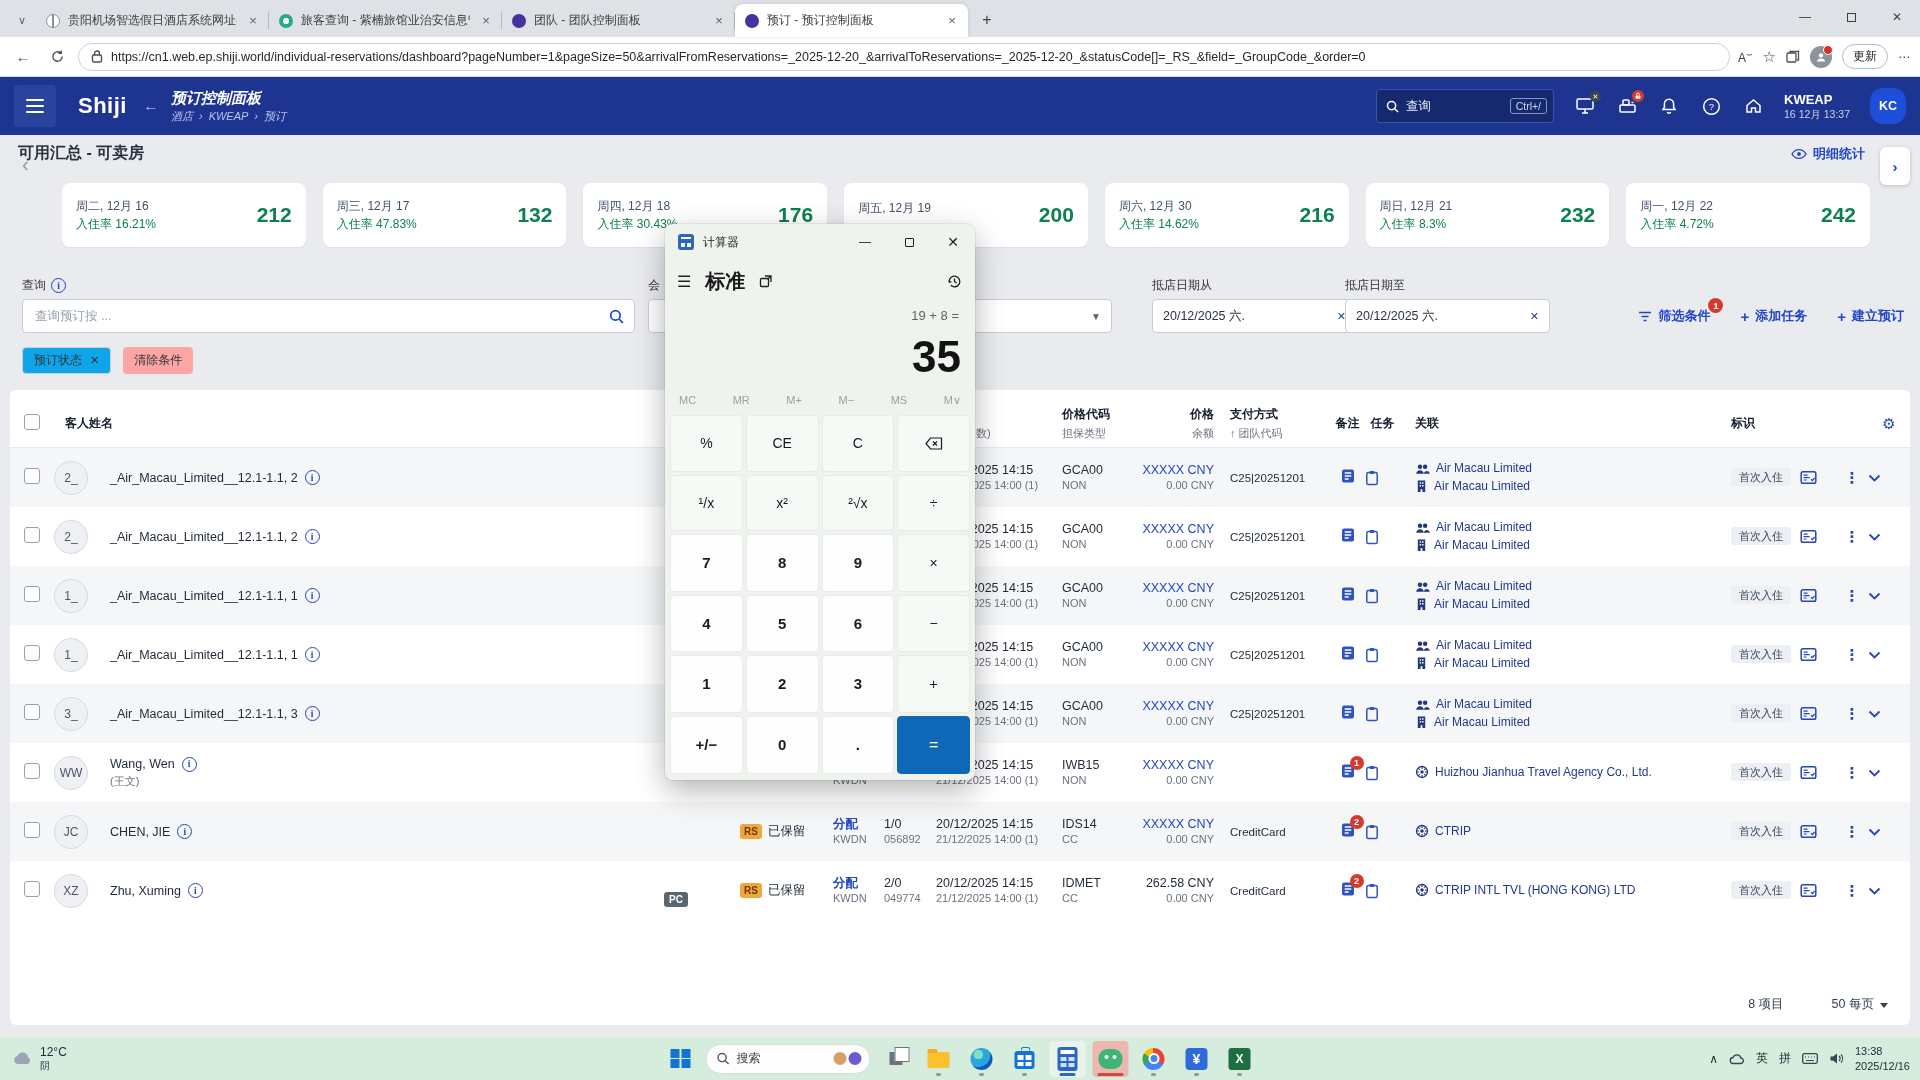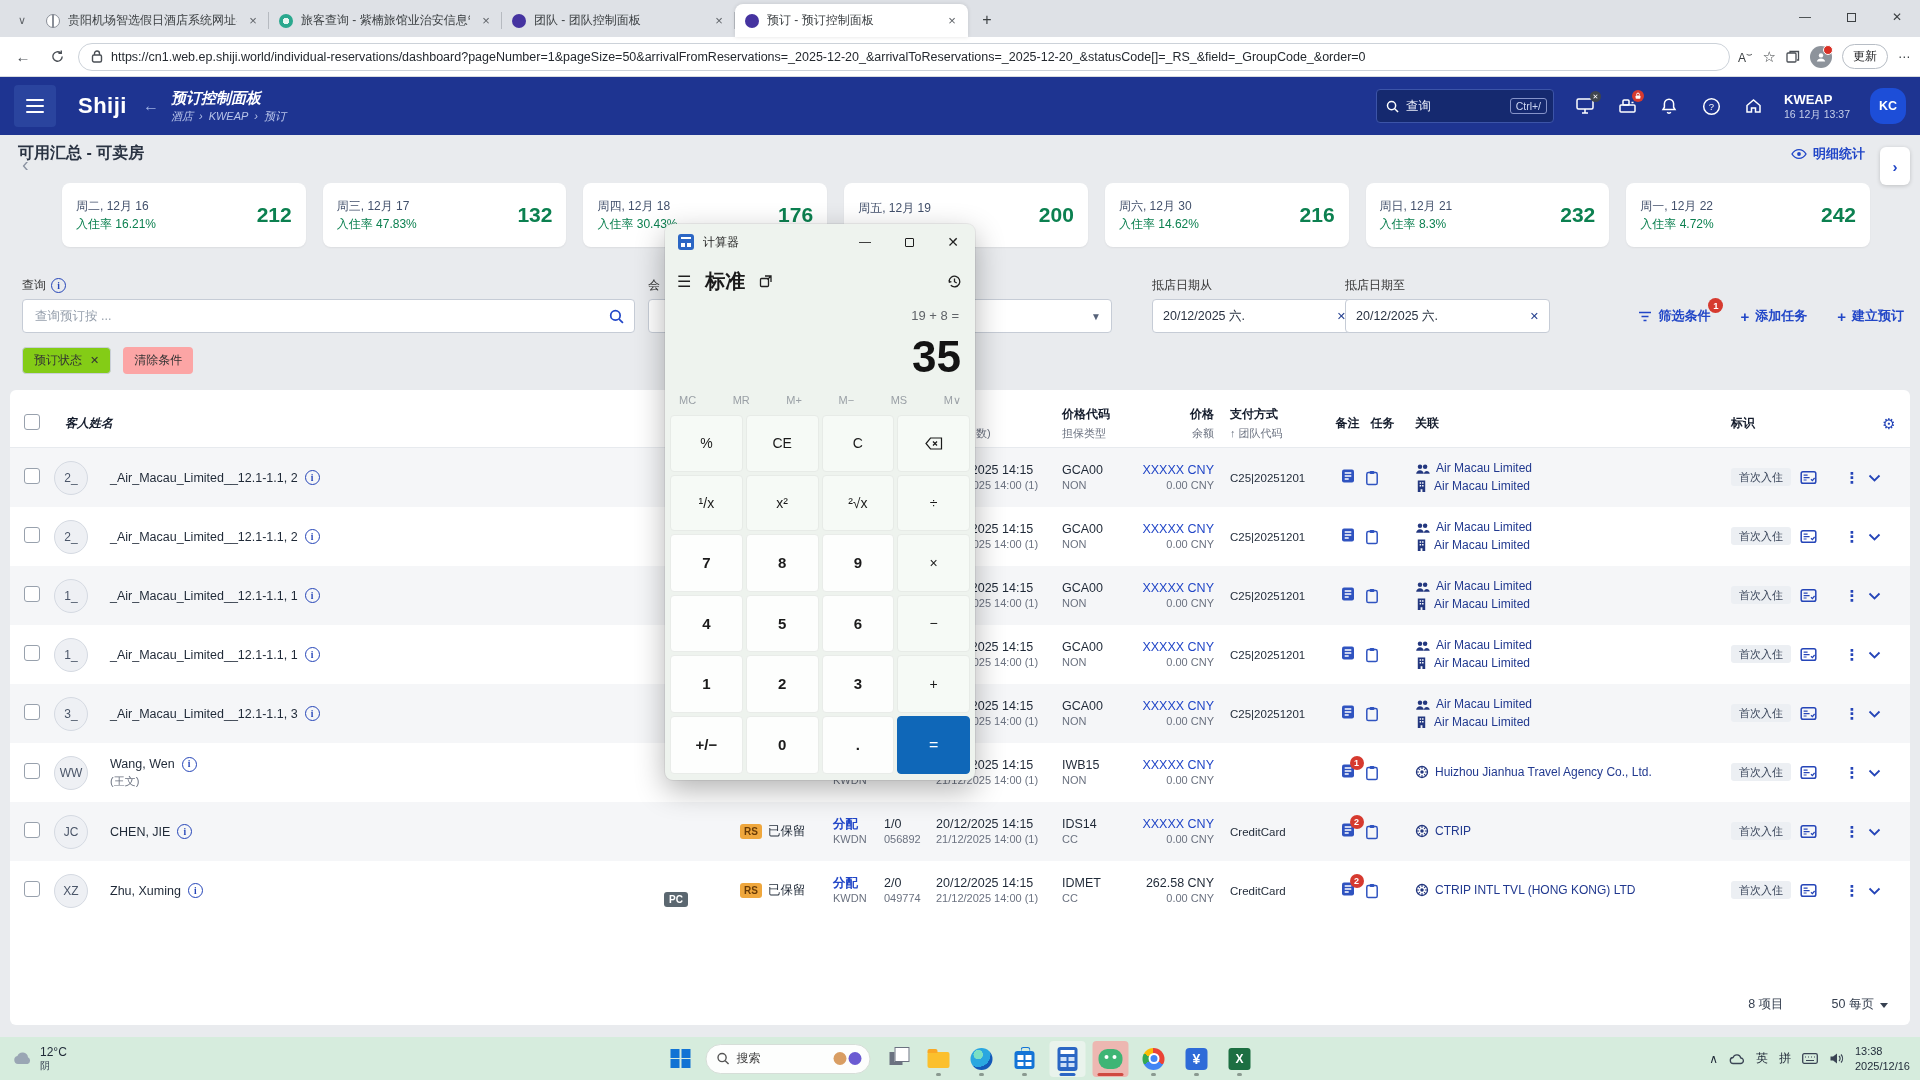--- a/index.html
+++ b/index.html
@@ -77,29 +77,29 @@
 .f-caret{margin-left:auto;color:#566279;font-size:10px;}
 .f-datefrom{position:absolute;left:1128px;width:205px;margin-left:24px;}
 .f-dateto{position:absolute;left:1345px;width:205px;}
 .f-x{margin-left:auto;color:#25408f;font-weight:700;font-size:11px;}
 .f-actions{position:absolute;right:16px;top:22px;display:flex;gap:30px;align-items:center;height:34px;}
 .f-act{display:flex;align-items:center;gap:6px;color:#2146c7;font-size:13px;font-weight:600;position:relative;}
 .nbadge{position:absolute;top:-9px;right:-13px;min-width:15px;height:15px;border-radius:8px;background:#d63a2f;color:#fff;font-size:9.5px;display:flex;align-items:center;justify-content:center;padding:0 3px;font-weight:700;}
 .plus{font-size:15px;font-weight:700;}
 .chips-row{position:absolute;top:212px;left:22px;display:flex;gap:12px;}
 .chip{height:27px;border-radius:4px;display:flex;align-items:center;gap:8px;padding:0 11px;font-size:12px;color:#333;}
-.chip-b{background:#84cc16;border:1px solid #c9cfd8;}
+.chip-b{background:#0ea5e9;border:1px solid #c9cfd8;}
 .chip-g{background:#fca5a5;}
 .chip .x{font-weight:700;font-size:11px;color:#333;}
 
 .table-card{position:absolute;top:255px;left:10px;right:10px;bottom:12px;background:#fff;border-radius:6px;padding-top:10px;}
 .t-grid{display:grid;grid-template-columns:44px 56px 230px 350px 130px 60px 52px 116px 87px 83px 112px 35px 35px 315px 85px 36px 32px 42px;align-items:center;}
 .t-head{height:48px;border-bottom:1px solid #e7eaee;font-size:12px;color:#141c2c;font-weight:700;}
 .t-head .sub{font-weight:400;color:#6b7280;font-size:11px;margin-top:3px;}
-.h-guest{grid-column:2/4;padding-left:11px;font-style:italic;}
+.h-guest{grid-column:2/4;padding-left:11px;}
 .h-dates{padding-left:44px;color:#6b7280;font-weight:400;font-size:11px;align-self:end;padding-bottom:6px;}
 .h-rate{padding-left:14px;}
 .h-price{text-align:right;padding-right:4px;}
 .h-pay{padding-left:12px;}
 .lnk-blue{color:#2146c7;font-weight:600;}
 .t-row{height:59px;font-size:12.5px;color:#1f2937;}
 .t-row.alt{background:#f5f6f8;}
 .cbx{width:16px;height:16px;border:1.5px solid #98a1ad;border-radius:3px;background:#fff;display:inline-block;}
 .c-cb{text-align:center;}
 .avatar{width:34px;height:34px;border-radius:50%;background:#eef0f4;border:1px solid #d5dae2;display:flex;align-items:center;justify-content:center;font-size:12px;color:#4a5568;}

